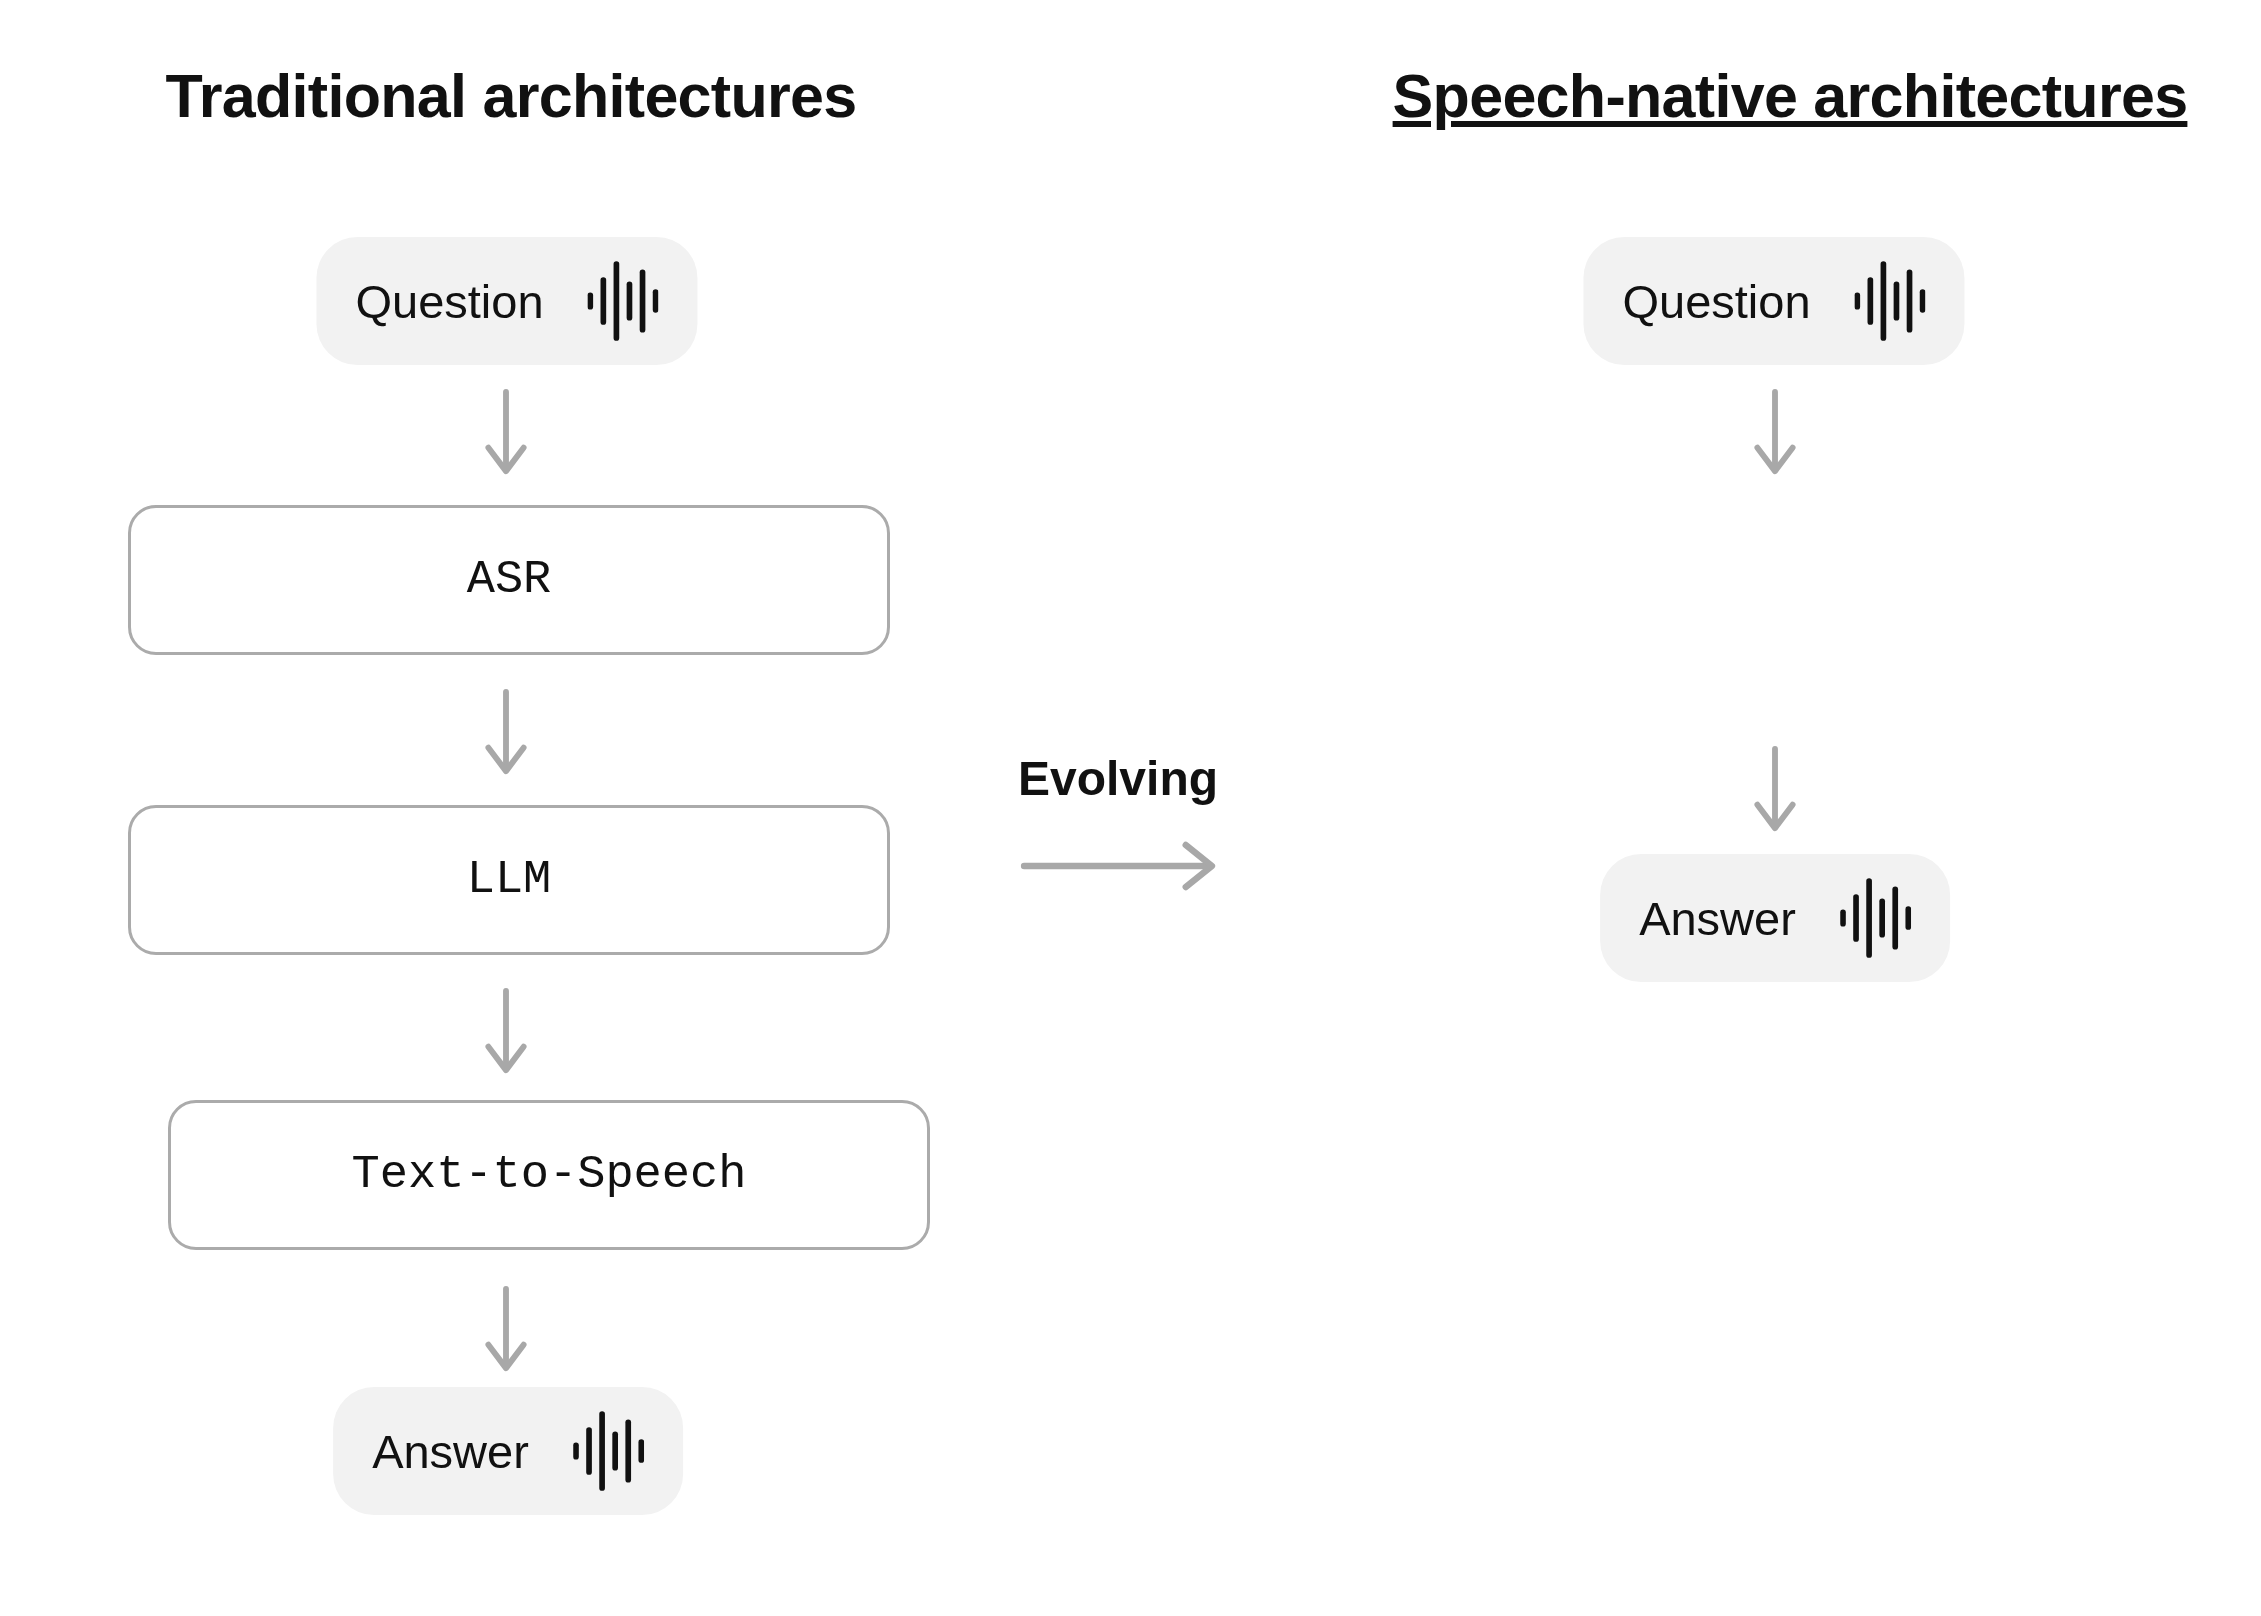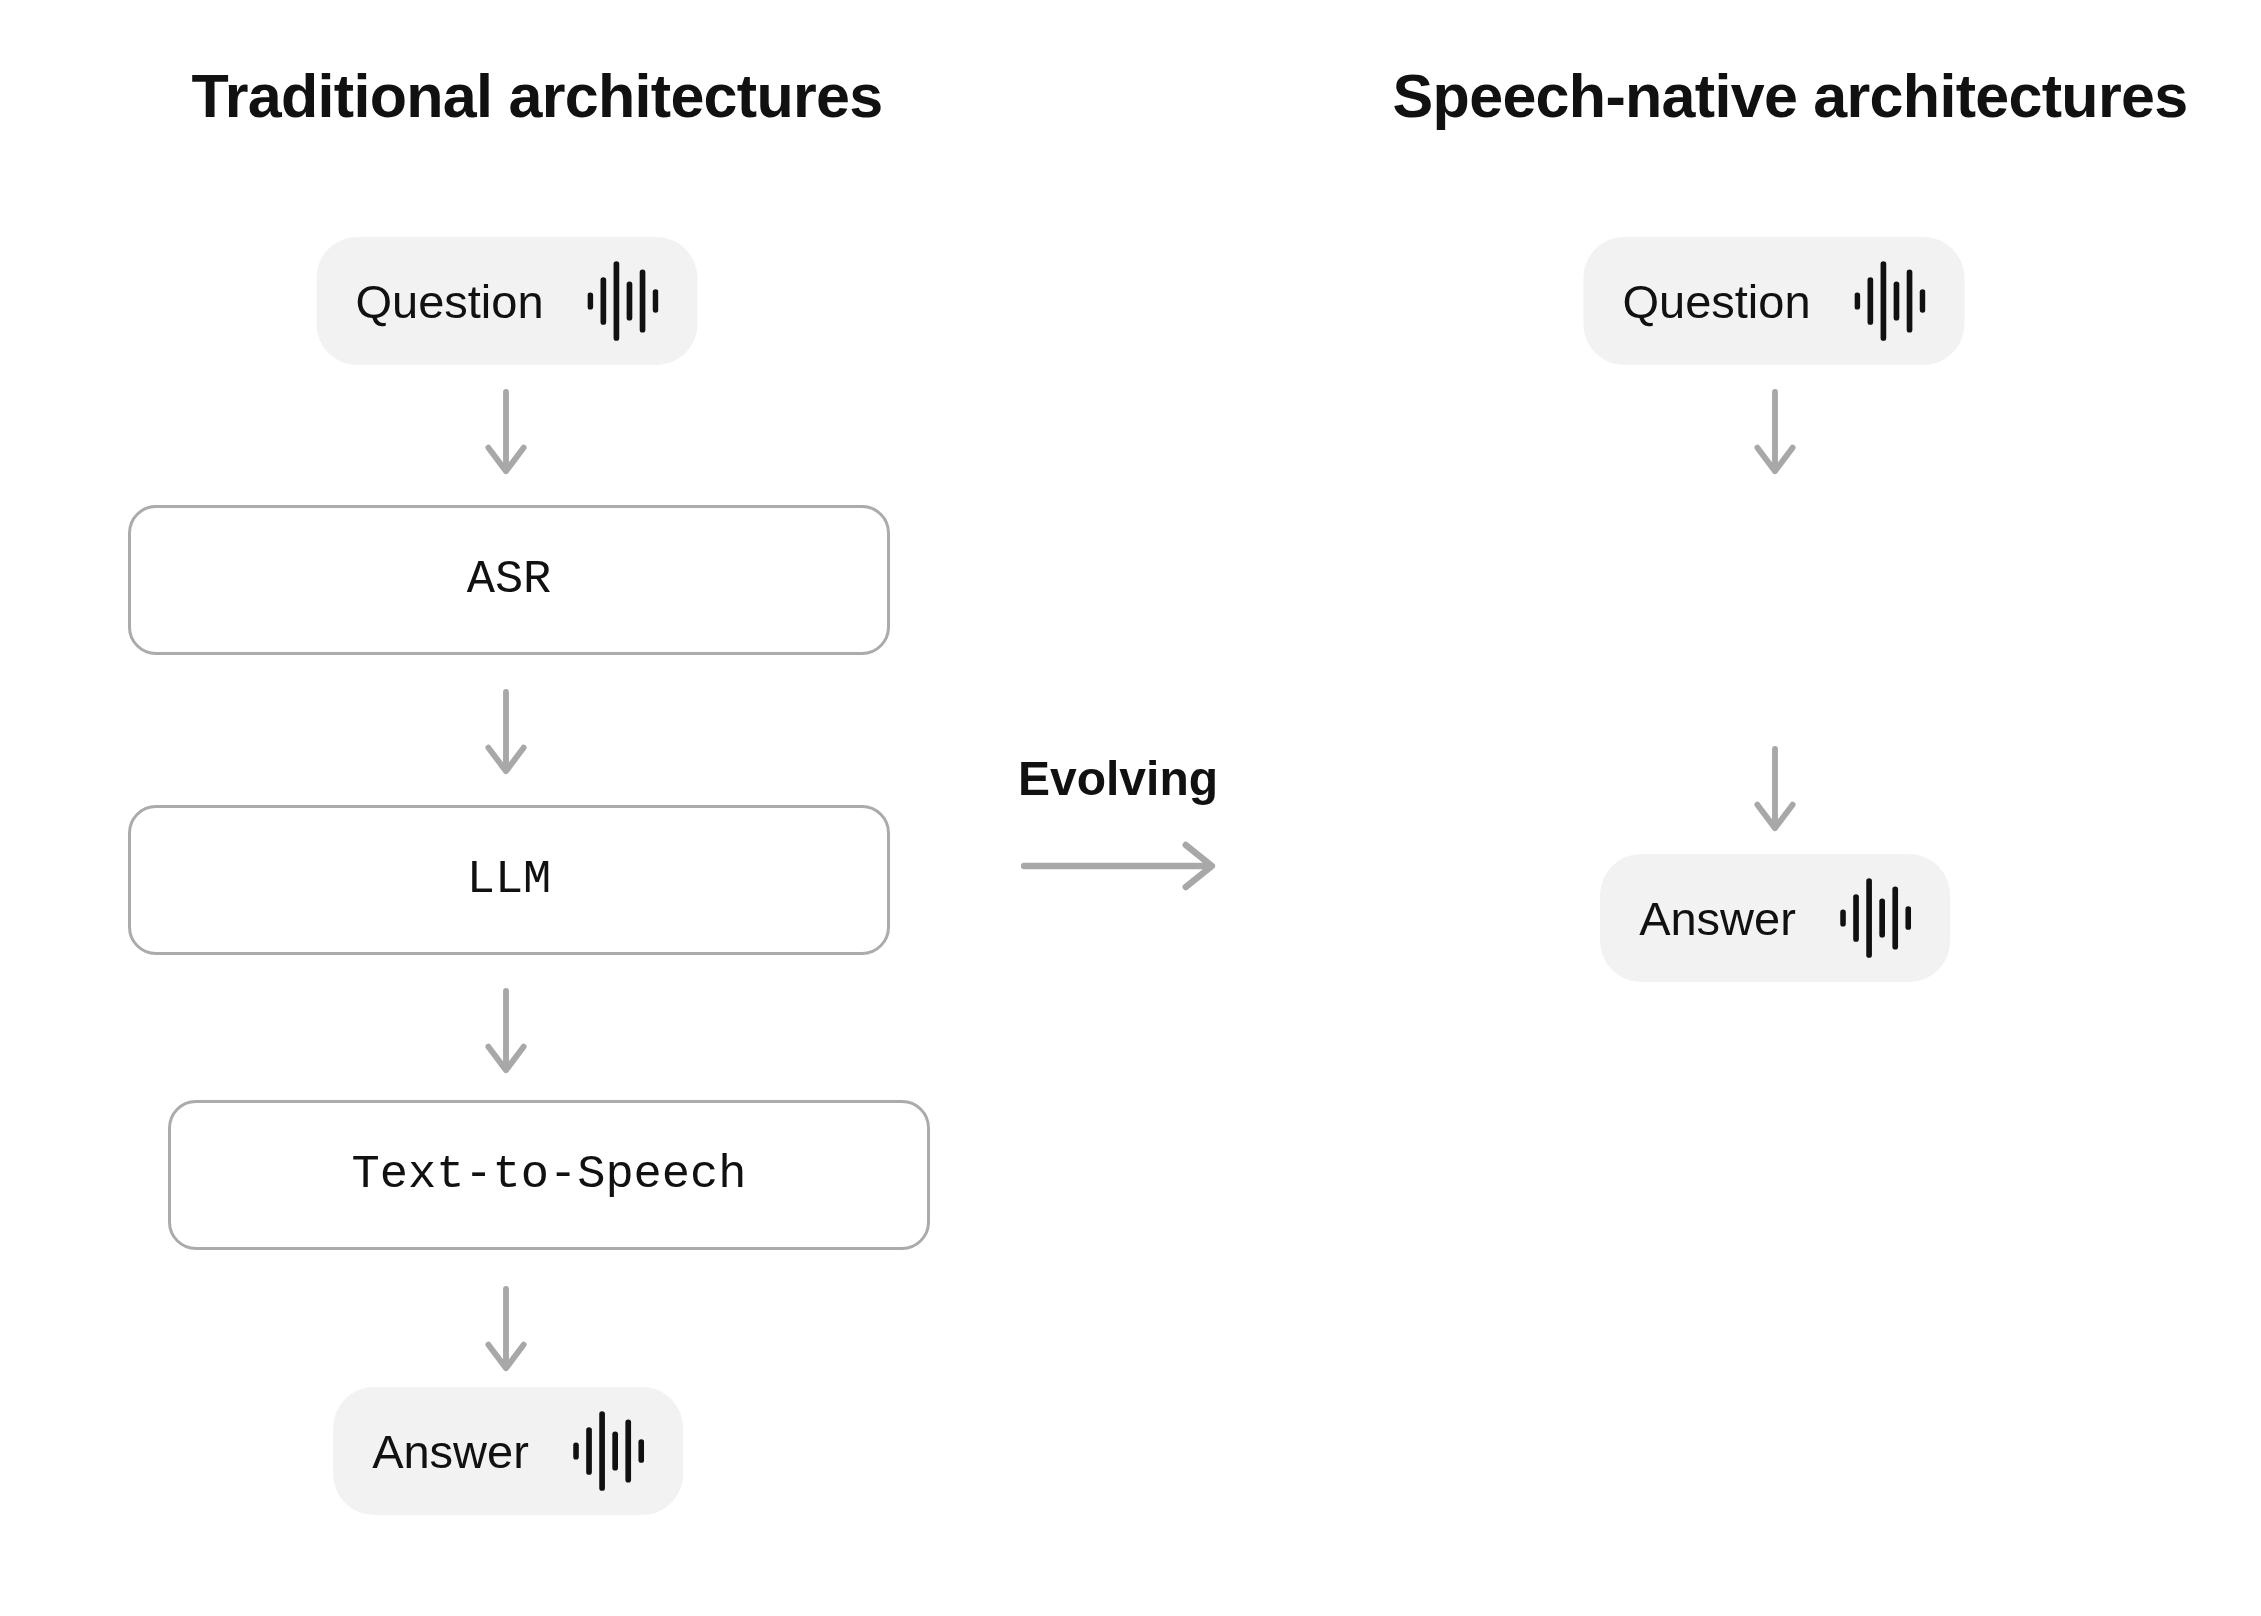--- a/index.html
+++ b/index.html
@@ -113,21 +113,21 @@
     </g>
     <g id="down-arrow-glyph" fill="none" stroke="#a8a8a8" stroke-width="8" stroke-linecap="round" stroke-linejoin="round">
       <path d="M32 4 L32 108"></path>
       <path d="M8 80 L32 112 L56 80"></path>
     </g>
   </defs>
 </svg>
 
 <div class="canvas">
 
-  <div class="col-title" style="left:537px;">Traditional architectures</div>
+  <div class="col-title" style="left:511px;">Traditional architectures</div>
 
   <div class="pill" style="left:507px; top:237px;">
     <span class="label">Question</span>
     <svg class="wave" viewBox="0 0 100 114" fill="#111111">
         <use href="#waveform-glyph"></use>
       </svg>
   </div>
 
   <svg class="v-arrow" style="left:506px; top:389px;" viewBox="0 0 64 120">
       <use href="#down-arrow-glyph"></use>
@@ -166,21 +166,21 @@
 
   <div class="transition-label" style="left:1118px; top:755px;font-weight:bold;">Evolving</div>
 
   <svg class="h-arrow" style="left:1020px; top:837px;" viewBox="0 0 280 80">
     <g fill="none" stroke="#a8a8a8" stroke-width="9" stroke-linecap="round" stroke-linejoin="round">
       <path d="M5 40 L256 40"></path>
       <path d="M228 11 L264 40 L228 69"></path>
     </g>
   </svg>
 
-  <div class="col-title" style="left:1790px;">Speech-native architectures</div>
+  <div class="col-title" style="left:1790px;text-decoration:underline;">Speech-native architectures</div>
 
   <div class="pill" style="left:1774px; top:237px;">
     <span class="label">Question</span>
     <svg class="wave" viewBox="0 0 100 114" fill="#111111">
         <use href="#waveform-glyph"></use>
       </svg>
   </div>
 
   <svg class="v-arrow" style="left:1775px; top:389px;" viewBox="0 0 64 120">
       <use href="#down-arrow-glyph"></use>

